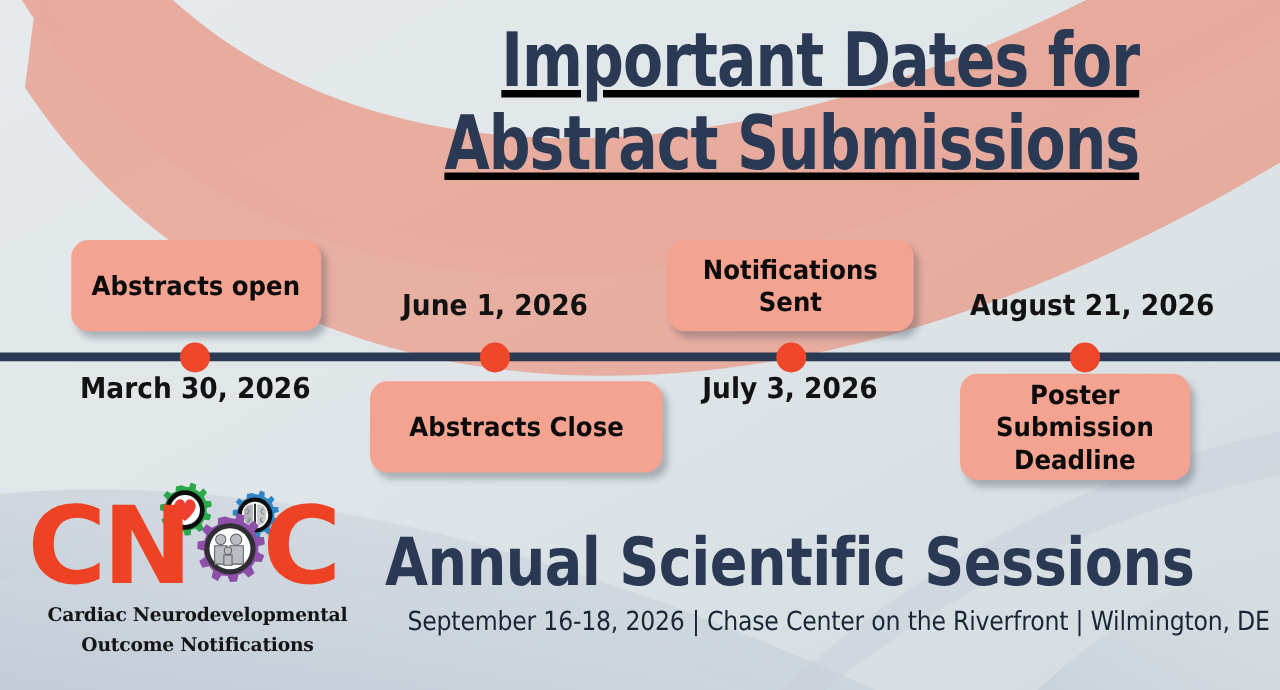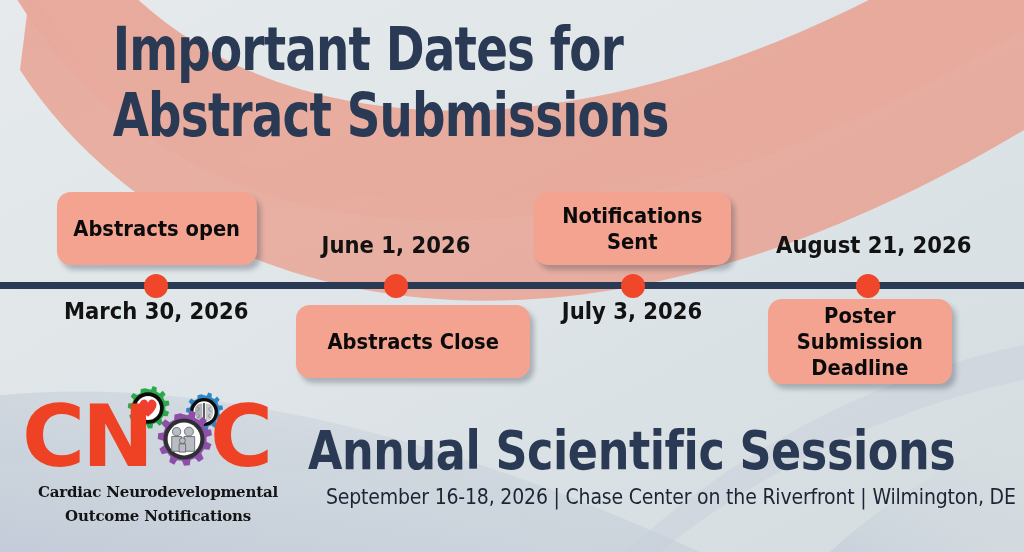--- a/index.html
+++ b/index.html
@@ -25,22 +25,23 @@
     pointer-events: none;
   }
   .bg-svg { position: absolute; top: 0; left: 0; }
 
   
   .title-block {
     position: absolute;
     top: 16px;
     left: 0;
     width: 1024px;
-    text-align: left;
+    text-align: right;
     z-index: 4;
+    text-decoration: underline;
   }
   .title-line {
     display: block;
     color: #2b3a54;
     font-family: "DejaVu Sans", sans-serif;
     font-weight: bold;
     font-size: 60px;
     line-height: 66px;
     letter-spacing: -1px;
     transform: scaleX(0.78);

